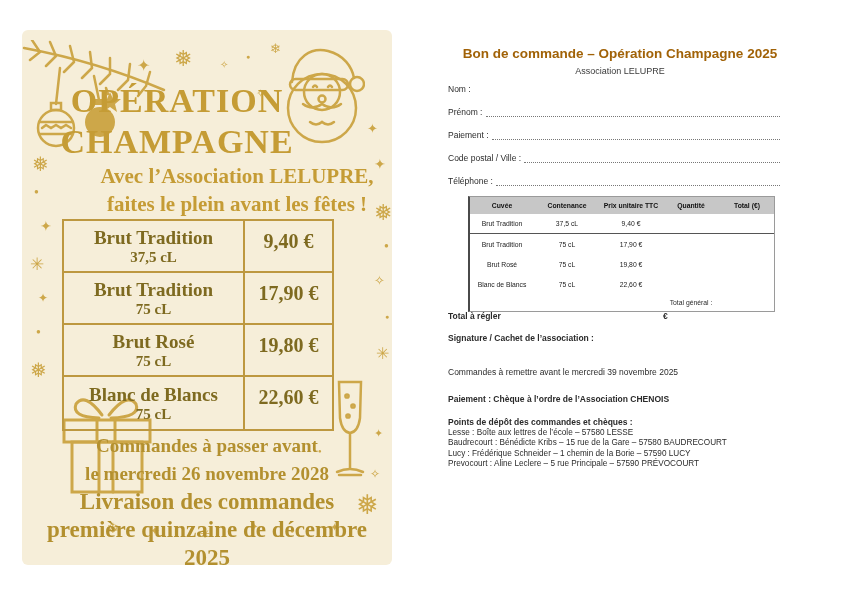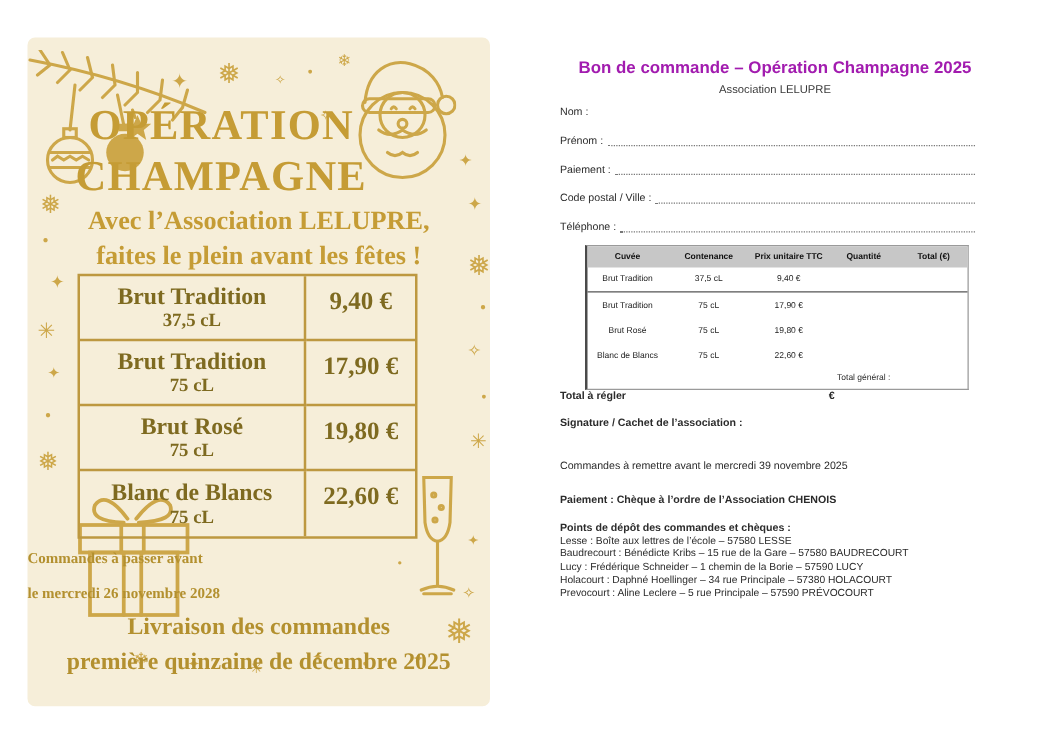--- a/index.html
+++ b/index.html
@@ -6,42 +6,42 @@
   .canvas{position:relative;width:842px;height:595px;background:#ffffff;overflow:hidden;
           font-family:"Liberation Sans",sans-serif;}
 
   
   .flyer{position:absolute;left:22px;top:30px;width:370px;height:535px;
          background:#f6eed9;border-radius:6px;font-family:"Liberation Serif",serif;}
   .deco{position:absolute;color:#cda749;line-height:1;}
   .flyer-title{position:absolute;left:10px;top:50px;width:290px;text-align:center;
                color:#c59c35;font-weight:bold;font-size:34px;line-height:41px;letter-spacing:1px;}
   .flyer-sub{position:absolute;left:0;top:132px;width:100%;text-align:center;
-             color:#c59c35;font-weight:bold;font-size:21px;line-height:28px;}
+             color:#c59c35;font-weight:bold;font-size:21px;line-height:28px;padding-left:30px;}
   .price-table{position:absolute;left:40px;top:189px;width:268px;height:208px;
                border:2px solid #bd9840;display:grid;grid-template-columns:181px 1fr;
                grid-template-rows:repeat(4,1fr);}
   .pt-name{border-right:2px solid #bd9840;border-bottom:2px solid #bd9840;
            display:flex;flex-direction:column;justify-content:center;align-items:center;}
   .pt-price{border-bottom:2px solid #bd9840;display:flex;justify-content:center;
             align-items:flex-start;padding-top:9px;}
   .pt-row4{border-bottom:none !important;}
   .pt-name .nm{font-size:19px;font-weight:bold;color:#7e6a20;}
   .pt-name .sz{font-size:15px;font-weight:bold;color:#7e6a20;}
   .pt-price{font-size:20px;font-weight:bold;color:#7e6a20;}
-  .flyer-foot1{position:absolute;left:0;top:402px;width:100%;text-align:left;
-               color:#b3902f;font-weight:bold;font-size:12px;line-height:28px;}
+  .flyer-foot1{position:absolute;left:0;top:402px;width:100%;text-align:center;
+               color:#b3902f;font-weight:bold;font-size:19px;line-height:28px;}
   .flyer-foot2{position:absolute;left:0;top:458px;width:100%;text-align:center;
-               color:#b3902f;font-weight:bold;font-size:19px;line-height:28px;}
+               color:#b3902f;font-weight:bold;font-size:23px;line-height:28px;}
   .fsvg{position:absolute;}
 
   
   .order-form{position:absolute;left:0;top:0;width:842px;height:595px;color:#2b2b2b;}
   .bc-title{position:absolute;left:440px;top:46px;width:360px;text-align:center;
-            font-weight:bold;font-size:13.5px;color:#a21caf;}
+            font-weight:bold;font-size:13.5px;color:#a16207;}
   .bc-sub{position:absolute;left:440px;top:66px;width:360px;text-align:center;
           font-size:9px;color:#3a3a3a;}
   .field{position:absolute;left:448px;width:332px;display:flex;align-items:flex-end;
          font-size:8.5px;color:#2b2b2b;}
   .field .leader{flex:1;border-bottom:1px dotted #777;height:9px;margin-left:3px;}
   .bc-table{position:absolute;left:468px;top:196px;width:304px;
             border:1px solid #9a9a9a;border-left:2px solid #4a4a4a;}
   .bc-row{display:grid;grid-template-columns:64px 66px 62px 58px 54px;
           align-items:center;text-align:center;font-size:6.8px;}
   .bc-head{background:#c7c7c7;height:17px;font-weight:bold;color:#111;}
@@ -266,18 +266,17 @@
       <div>Commandes à remettre avant le mercredi 39 novembre 2025</div>
     </div>
 
     <div class="small-abs" style="left:448px;top:394px">Paiement : Chèque à l’ordre de l’Association CHENOIS</div>
     <div class="small-abs" style="left:448px;top:417px">Points de dépôt des commandes et chèques :</div>
 
     <div class="droplist">
       <div>Lesse : Boîte aux lettres de l’école – 57580 LESSE</div>
       <div>Baudrecourt : Bénédicte Kribs – 15 rue de la Gare – 57580 BAUDRECOURT</div>
       <div>Lucy : Frédérique Schneider – 1 chemin de la Borie – 57590 LUCY</div>
-      <div>Holacourt : Daphné Hoellinger – 34 rue Principale – 57380 HOLACOURT</div>
       <div>Prevocourt : Aline Leclere – 5 rue Principale – 57590 PRÉVOCOURT</div>
     </div>
   </div>
 
 </div>
 
 </body></html>

